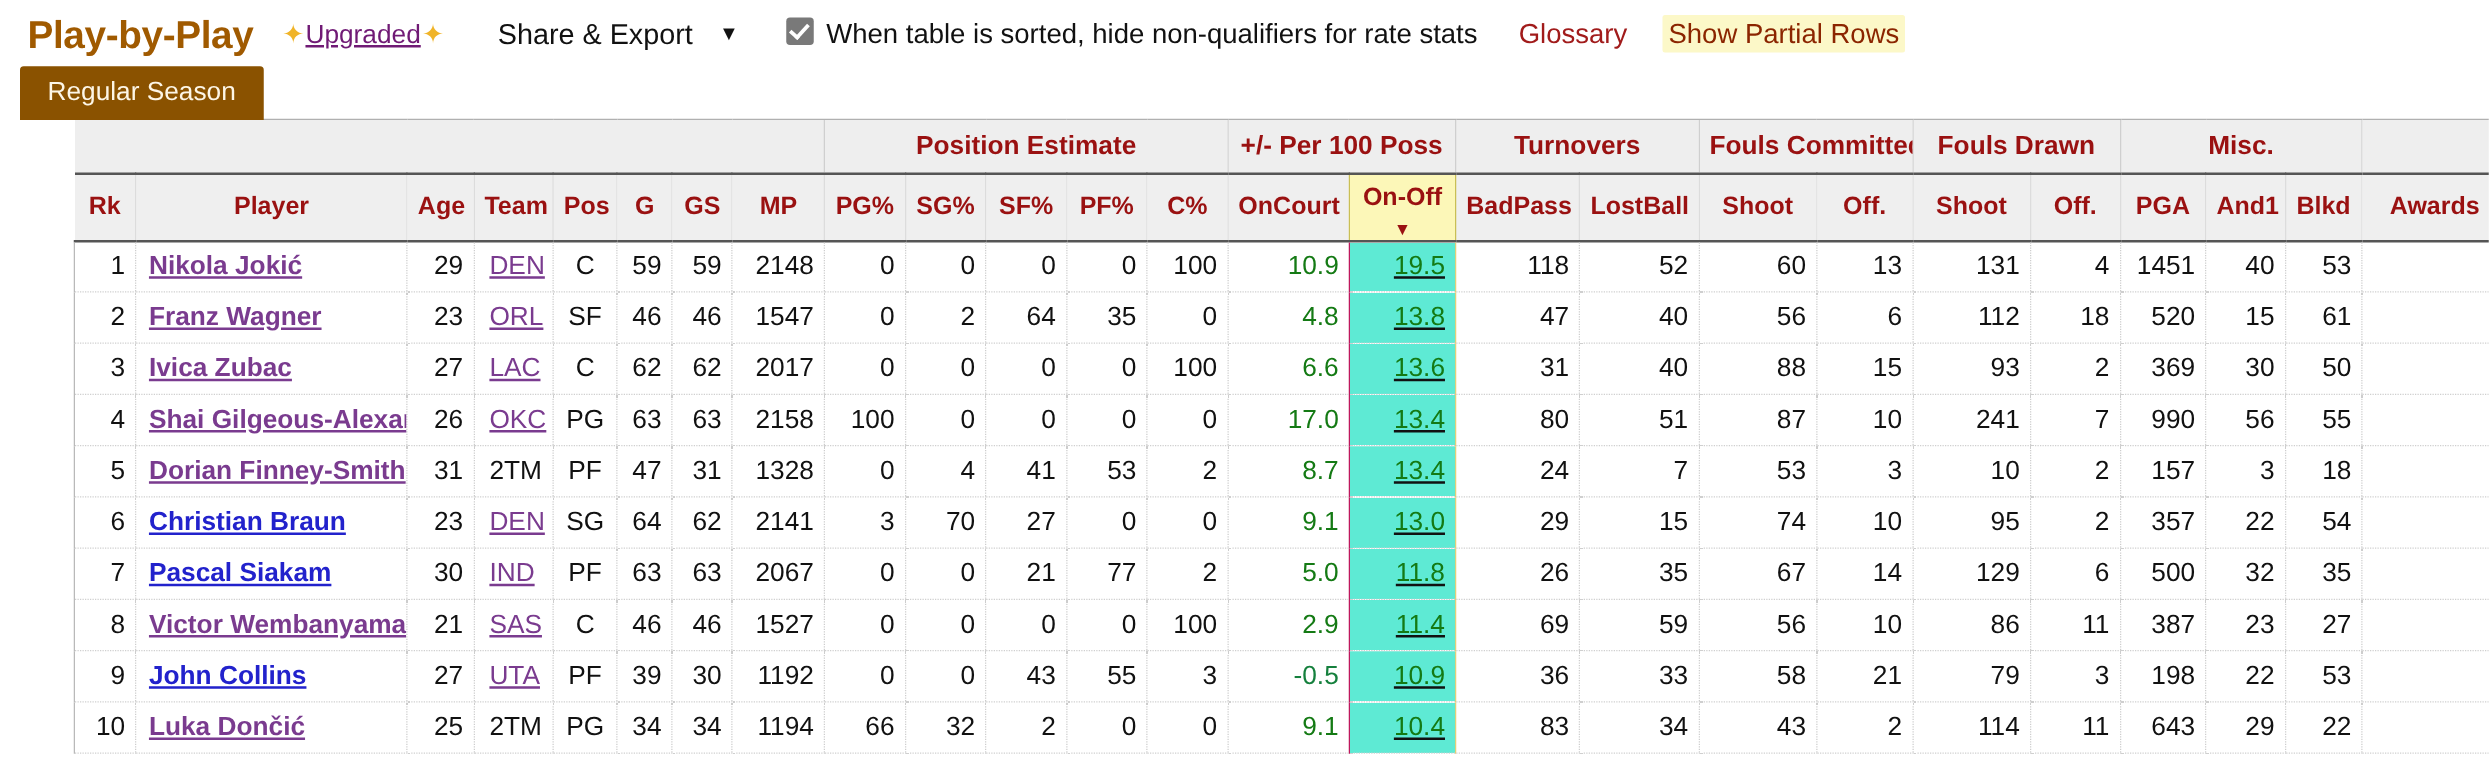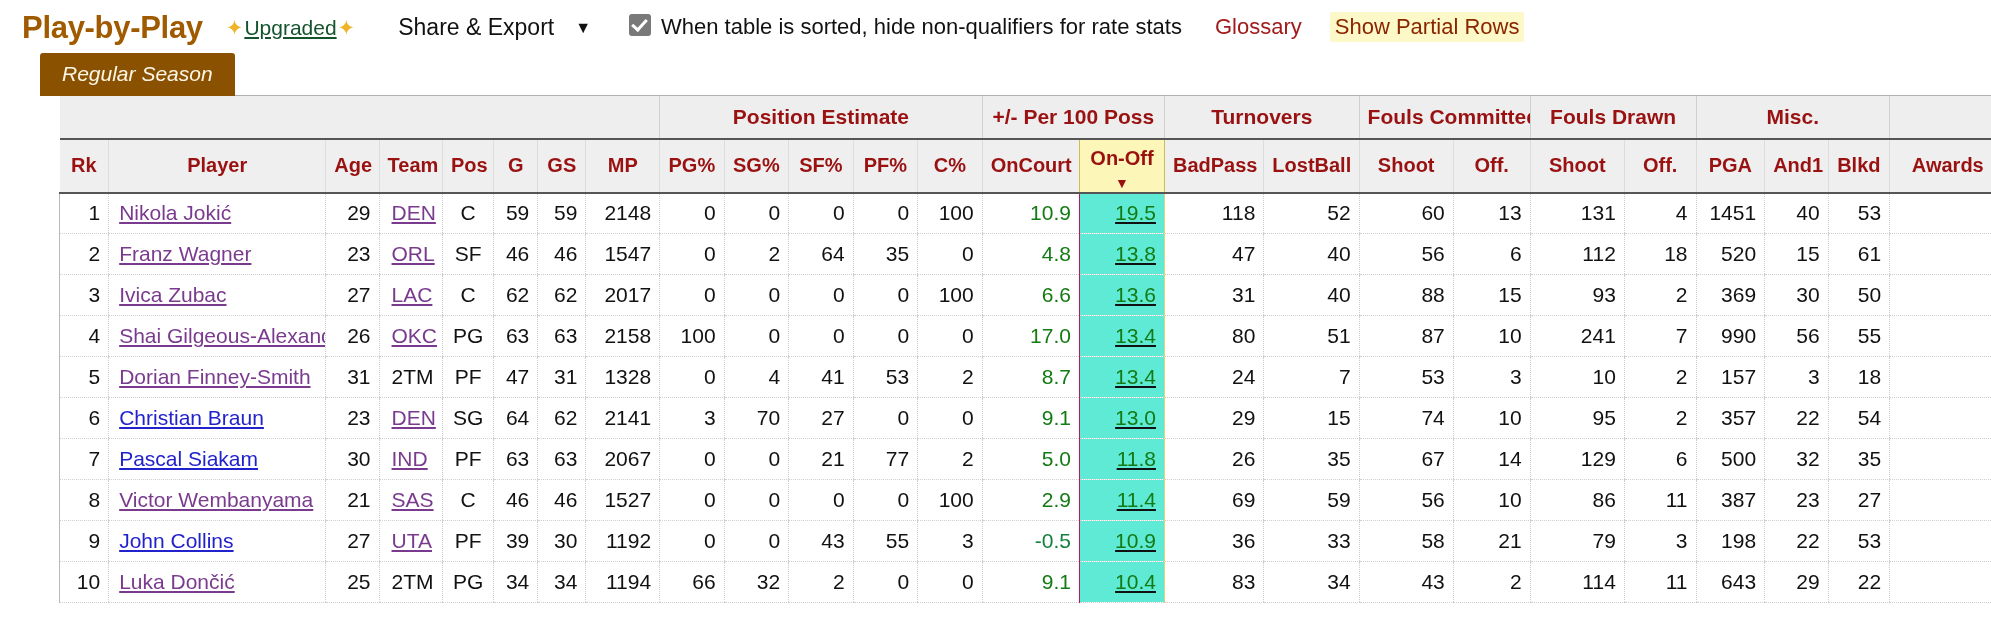--- a/index.html
+++ b/index.html
@@ -39,21 +39,21 @@
     display: inline-flex;
     align-items: center;
     line-height: 1;
   }
   .sparkle {
     color: #f0b429;
     font-size: 21px;
     padding: 0 1px;
   }
   .upgraded-link {
-    color: #14532d;
+    color: #701a75;
     text-decoration: underline;
     font-size: 21px;
     cursor: pointer;
   }
   .share-export {
     margin-left: 42px;
     font-size: 23px;
     color: #111111;
     cursor: pointer;
     display: inline-flex;
@@ -104,24 +104,23 @@
     font-size: 22px;
     color: #8b2500;
     background: #fcf8c8;
     padding: 2px 5px;
     border-radius: 2px;
     cursor: pointer;
   }
 
   
   .tabstrip {
-    padding-left: 40px;
+    padding-left: 16px;
     margin-top: 9px;
     height: 42px;
-    font-style: italic;
   }
   .tab-active {
     display: inline-block;
     background: #8a5200;
     color: #fdf6e6;
     font-size: 21px;
     padding: 9px 22px 10px 22px;
     border-radius: 3px 3px 0 0;
   }
 
@@ -202,20 +201,21 @@
     border-left: 1px dotted #cdcdcd;
     border-bottom: 1px dotted #cfcfcf;
     text-align: right;
     font-size: 21px;
     color: #111111;
   }
   tbody tr td.first { border-left: 1px solid #b9b9b9; }
   tbody tr td.c-player {
     text-align: left;
     padding-left: 10px;
+    font-weight: bold;
   }
   tbody tr td.c-pos { text-align: center; }
   tbody tr td.c-team { text-align: left; padding-left: 12px; }
   tbody tr td.onoff {
     background: #5eead4;
     border-left: 1px solid #be185d;
     border-right: 1px solid #ded07a;
     text-decoration: underline;
   }
   tbody tr td.awards { border-right: 1px solid #b9b9b9; }

